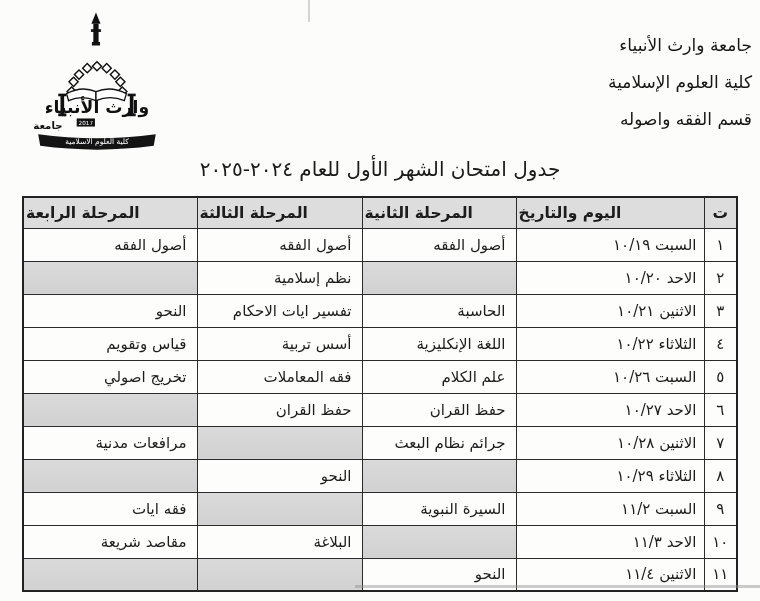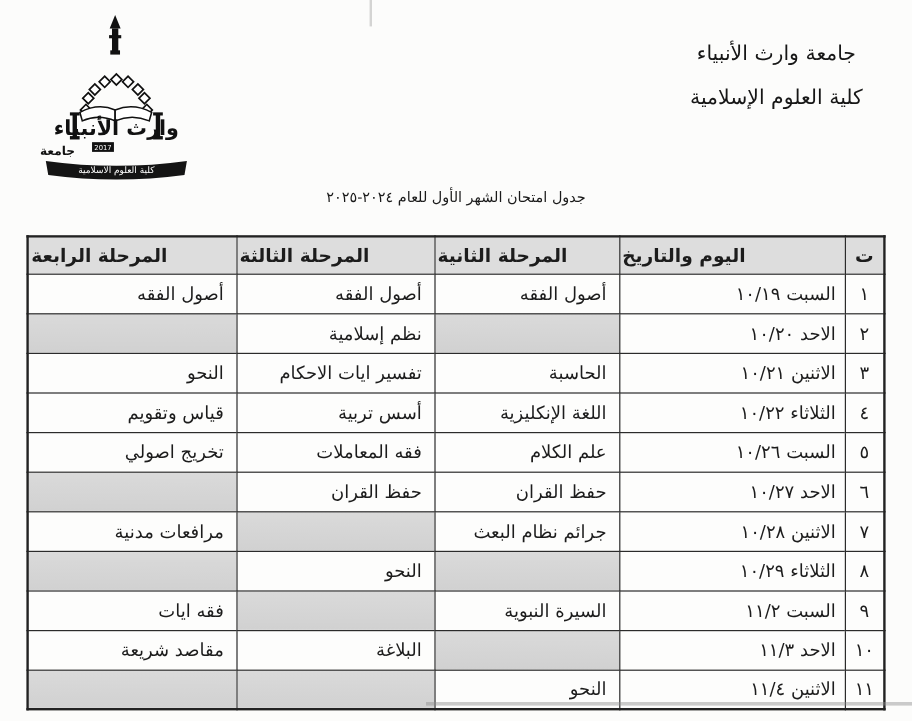--- a/index.html
+++ b/index.html
@@ -8,27 +8,27 @@
     --border:#2b2b2b;
     --ink:#1c1c1c;
     --paper:#fcfcfb;
   }
   *{box-sizing:border-box;margin:0;padding:0}
   html,body{width:760px;height:601px;overflow:hidden}
   body{font-family:"DejaVu Sans","Liberation Sans",sans-serif;background:#fff}
   .page{position:relative;width:760px;height:601px;background:var(--paper,#fcfcfb);direction:rtl;color:var(--ink,#1c1c1c)}
 
   
-  .letterhead{position:absolute;top:27px;right:8px;width:210px;text-align:center;font-size:17px;line-height:37px;color:#161616}
+  .letterhead{position:absolute;top:27px;right:8px;width:210px;text-align:right;font-size:17px;line-height:37px;color:#161616}
 
   
   .logo{position:absolute;top:10px;left:24px;width:150px;height:148px}
 
   
-  .doc-title{position:absolute;top:157px;right:0;left:0;text-align:center;font-size:12px;color:#1a1a1a;letter-spacing:.2px}
+  .doc-title{position:absolute;top:157px;right:0;left:0;text-align:center;font-size:20px;color:#1a1a1a;letter-spacing:.2px}
 
   
   table.exam{position:absolute;top:196px;right:22px;width:714px;border-collapse:collapse;table-layout:fixed;direction:rtl;border:2px solid #222;background:#fdfdfc}
   .exam th,.exam td{border:1px solid var(--border,#2b2b2b);font-size:15px;color:var(--ink,#1c1c1c);overflow:hidden;white-space:nowrap}
   .exam th{height:31px;background:var(--header-row,#ddd);font-weight:bold;font-size:15.5px;text-align:left;padding:0 14px 0 2px}
   .exam th.c-no{text-align:center;padding:0}
   .exam th.c-date{padding-right:8px}
   .exam td{height:33px;text-align:right;padding:0 10px 0 2px}
   .exam td.c-no{text-align:center;padding:0;font-size:15px}
   .exam td.c-date{padding-right:7px}
@@ -98,20 +98,21 @@
       <g>
         <path d="M14,122 Q72,130 130,122 L128,133.5 Q72,141 16,133.5 Z" fill="#141414"></path>
         <text x="72" y="131.5" text-anchor="middle" font-size="7.4" style="fill:#fff">كلية العلوم الاسلامية</text>
       </g>
     </svg>
   </div>
 
   <div class="letterhead">
     <div>جامعة وارث الأنبياء</div>
     <div>كلية العلوم الإسلامية</div>
+    <div>قسم الفقه واصوله</div>
   </div>
 
   <div class="doc-title">جدول امتحان الشهر الأول للعام ٢٠٢٤-٢٠٢٥</div>
 
   <table class="exam">
     <colgroup>
       <col style="width:33px">
         <col style="width:188px">
         <col style="width:154px">
         <col style="width:165px">

